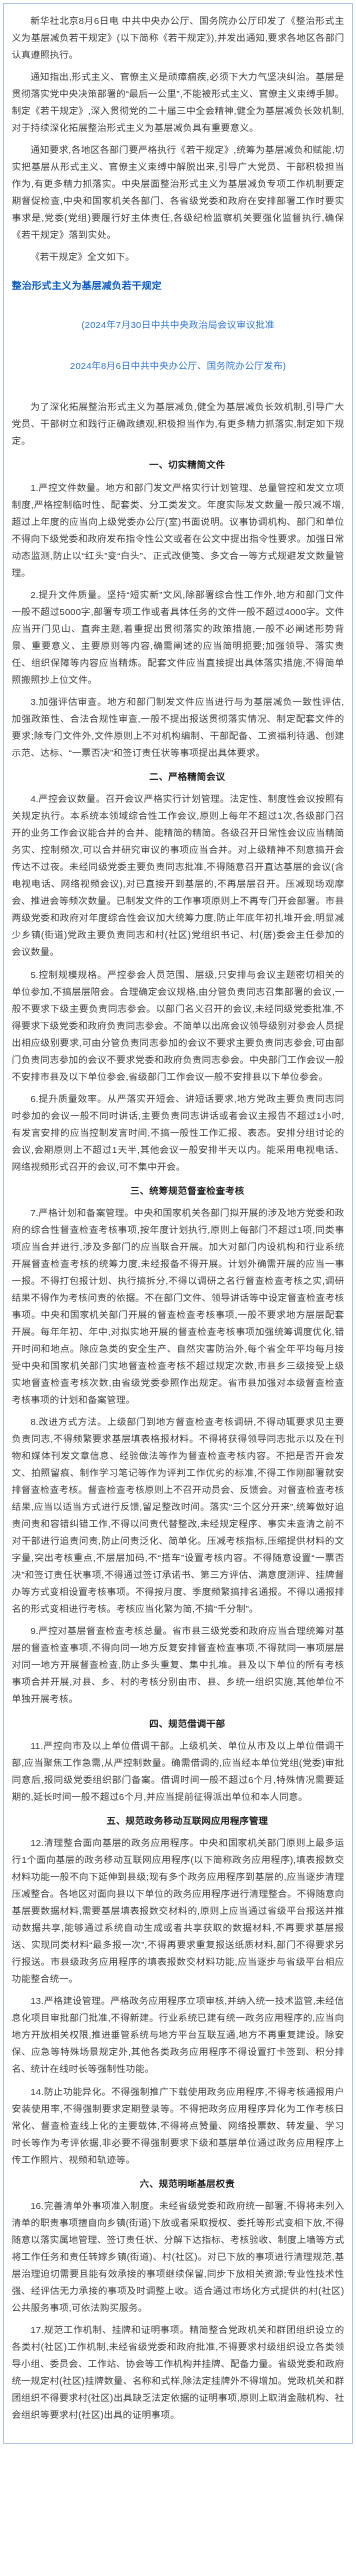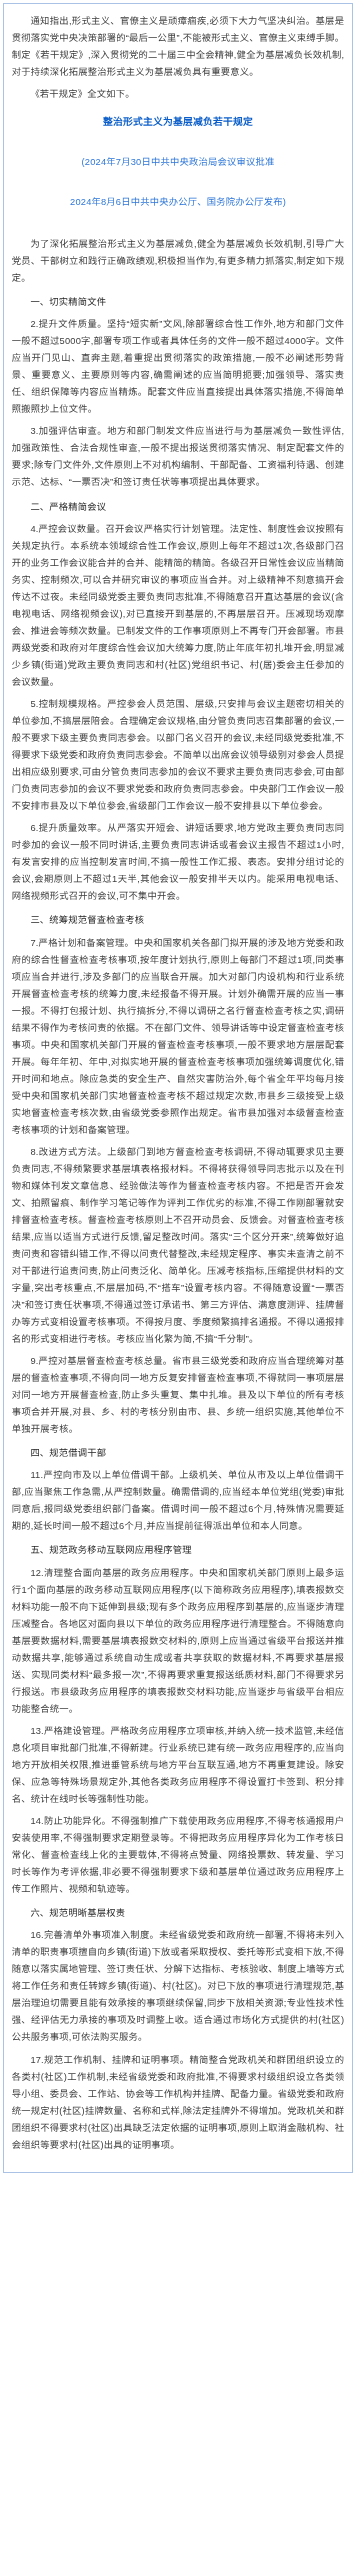--- a/index.html
+++ b/index.html
@@ -25,61 +25,65 @@
     line-height: 17px;
     color: #3d3d3d;
     text-indent: 2em;
     text-align: justify;
     margin: 5.2px 0;
     letter-spacing: 0.2px;
   }
   .sec-heading {
     font-size: 9.3px;
     line-height: 17px;
-    font-weight: normal;
+    font-weight: bold;
     color: #262626;
     text-indent: 2em;
     margin: 7.2px 0 5.2px 0;
     letter-spacing: 0.2px;
+    text-align: center;
   }
   .doc-title {
     font-size: 9.8px;
     line-height: 15.5px;
     font-weight: bold;
     color: #0b5ec9;
-    text-align: center;
+    text-align: left;
     margin: 11.3px 0 5.2px 0;
     letter-spacing: 0.2px;
   }
   .doc-subtitle {
     font-size: 9.3px;
     line-height: 15.5px;
     color: #2f77d8;
     text-align: center;
     margin: 25px 0;
     letter-spacing: 0.2px;
   }
 </style>
 </head>
 <body>
 
 <div class="page">
   <article class="doc-box">
 
+    <p class="para">新华社北京8月6日电 中共中央办公厅、国务院办公厅印发了《整治形式主义为基层减负若干规定》(以下简称《若干规定》),并发出通知,要求各地区各部门认真遵照执行。</p>
     <p class="para">通知指出,形式主义、官僚主义是顽瘴痼疾,必须下大力气坚决纠治。基层是贯彻落实党中央决策部署的“最后一公里”,不能被形式主义、官僚主义束缚手脚。制定《若干规定》,深入贯彻党的二十届三中全会精神,健全为基层减负长效机制,对于持续深化拓展整治形式主义为基层减负具有重要意义。</p>
+    <p class="para">通知要求,各地区各部门要严格执行《若干规定》,统筹为基层减负和赋能,切实把基层从形式主义、官僚主义束缚中解脱出来,引导广大党员、干部积极担当作为,有更多精力抓落实。中央层面整治形式主义为基层减负专项工作机制要定期督促检查,中央和国家机关各部门、各省级党委和政府在安排部署工作时要实事求是,党委(党组)要履行好主体责任,各级纪检监察机关要强化监督执行,确保《若干规定》落到实处。</p>
     <p class="para">《若干规定》全文如下。</p>
 
     <h1 class="doc-title">整治形式主义为基层减负若干规定</h1>
     <p class="doc-subtitle">(2024年7月30日中共中央政治局会议审议批准</p>
     <p class="doc-subtitle">2024年8月6日中共中央办公厅、国务院办公厅发布)</p>
 
     <p class="para">为了深化拓展整治形式主义为基层减负,健全为基层减负长效机制,引导广大党员、干部树立和践行正确政绩观,积极担当作为,有更多精力抓落实,制定如下规定。</p>
 
     <section>
       <h2 class="sec-heading">一、切实精简文件</h2>
+      <p class="para">1.严控文件数量。地方和部门发文严格实行计划管理、总量管控和发文立项制度,严格控制临时性、配套类、分工类发文。年度实际发文数量一般只减不增,超过上年度的应当向上级党委办公厅(室)书面说明。议事协调机构、部门和单位不得向下级党委和政府发布指令性公文或者在公文中提出指令性要求。加强日常动态监测,防止以“红头”变“白头”、正式改便笺、多文合一等方式规避发文数量管理。</p>
       <p class="para">2.提升文件质量。坚持“短实新”文风,除部署综合性工作外,地方和部门文件一般不超过5000字,部署专项工作或者具体任务的文件一般不超过4000字。文件应当开门见山、直奔主题,着重提出贯彻落实的政策措施,一般不必阐述形势背景、重要意义、主要原则等内容,确需阐述的应当简明扼要;加强领导、落实责任、组织保障等内容应当精炼。配套文件应当直接提出具体落实措施,不得简单照搬照抄上位文件。</p>
       <p class="para">3.加强评估审查。地方和部门制发文件应当进行与为基层减负一致性评估,加强政策性、合法合规性审查,一般不提出报送贯彻落实情况、制定配套文件的要求;除专门文件外,文件原则上不对机构编制、干部配备、工资福利待遇、创建示范、达标、“一票否决”和签订责任状等事项提出具体要求。</p>
     </section>
 
     <section>
       <h2 class="sec-heading">二、严格精简会议</h2>
       <p class="para">4.严控会议数量。召开会议严格实行计划管理。法定性、制度性会议按照有关规定执行。本系统本领域综合性工作会议,原则上每年不超过1次,各级部门召开的业务工作会议能合并的合并、能精简的精简。各级召开日常性会议应当精简务实、控制频次,可以合并研究审议的事项应当合并。对上级精神不刻意搞开会传达不过夜。未经同级党委主要负责同志批准,不得随意召开直达基层的会议(含电视电话、网络视频会议),对已直接开到基层的,不再层层召开。压减现场观摩会、推进会等频次数量。已制发文件的工作事项原则上不再专门开会部署。市县两级党委和政府对年度综合性会议加大统筹力度,防止年底年初扎堆开会,明显减少乡镇(街道)党政主要负责同志和村(社区)党组织书记、村(居)委会主任参加的会议数量。</p>
       <p class="para">5.控制规模规格。严控参会人员范围、层级,只安排与会议主题密切相关的单位参加,不搞层层陪会。合理确定会议规格,由分管负责同志召集部署的会议,一般不要求下级主要负责同志参会。以部门名义召开的会议,未经同级党委批准,不得要求下级党委和政府负责同志参会。不简单以出席会议领导级别对参会人员提出相应级别要求,可由分管负责同志参加的会议不要求主要负责同志参会,可由部门负责同志参加的会议不要求党委和政府负责同志参会。中央部门工作会议一般不安排市县及以下单位参会,省级部门工作会议一般不安排县以下单位参会。</p>
       <p class="para">6.提升质量效率。从严落实开短会、讲短话要求,地方党政主要负责同志同时参加的会议一般不同时讲话,主要负责同志讲话或者会议主报告不超过1小时,有发言安排的应当控制发言时间,不搞一般性工作汇报、表态。安排分组讨论的会议,会期原则上不超过1天半,其他会议一般安排半天以内。能采用电视电话、网络视频形式召开的会议,可不集中开会。</p>
     </section>

